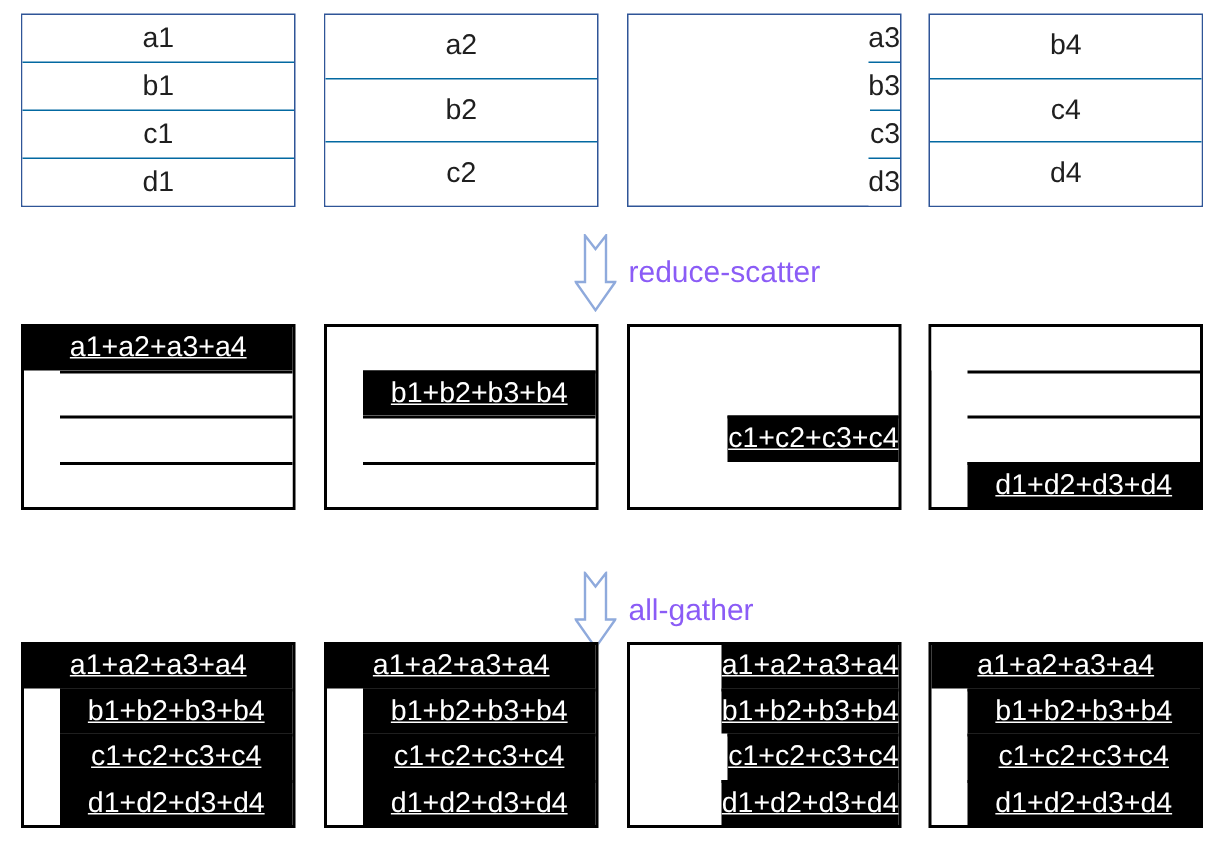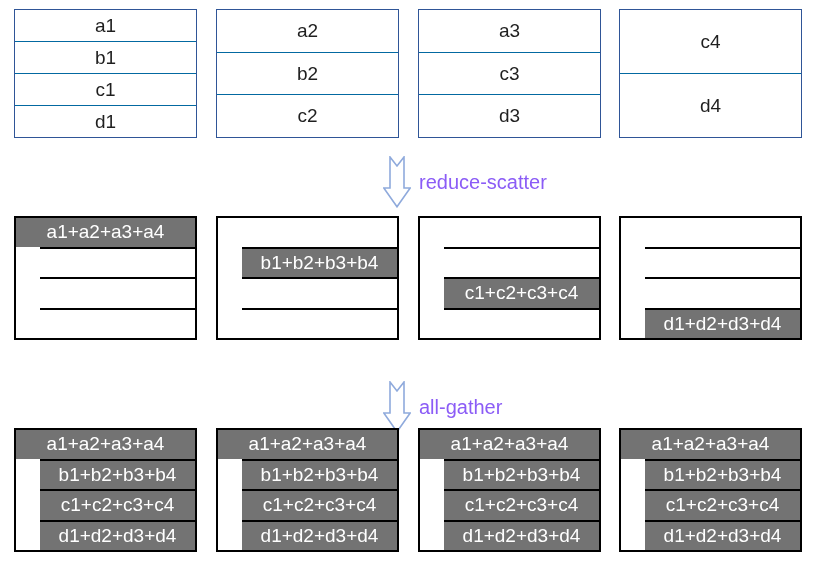--- a/index.html
+++ b/index.html
@@ -7,32 +7,32 @@
     width:817px;height:566px;position:relative;overflow:hidden;
     background:#ffffff;
     font-family:"Liberation Sans", sans-serif;
   }
   .tbl{
     position:absolute;width:183px;display:flex;flex-direction:column;
     box-sizing:border-box;background:#ffffff;
   }
   .col1{left:14px;}
   .col2{left:216px;text-align:right;}
-  .col3{left:418px;}
+  .col3{left:418px;align-items:flex-end;}
   .col4{left:619px;}
   .s1{top:9px;height:129px;border:1.5px solid #2F5597;}
   .s2{top:216px;height:124px;border:2px solid #000000;}
   .s3{top:428px;height:124px;border:2px solid #000000;}
   .cell{
     flex:1;display:flex;align-items:center;justify-content:center;
     font-size:19px;color:#1f1f1f;box-sizing:border-box;background:#ffffff;
   }
   .s1 .cell + .cell{border-top:1px solid #0369a1;}
   .s2 .cell + .cell, .s3 .cell + .cell{border-top:2px solid #000000;margin-left:24px;}
-  .cell.filled{background:#737373;color:#ffffff;}
+  .cell.filled{background:#000000;color:#ffffff;text-decoration:underline;}
   .arrowgrp{
     position:absolute;left:383px;display:flex;align-items:center;gap:8px;
   }
   #arrow-group-1{top:156px;}
   #arrow-group-2{top:381px;}
   .arrow-svg{display:block;}
   .arrow-label{font-size:20px;color:#8b5cf6;white-space:nowrap;}
 </style>
 </head>
 <body>
@@ -43,24 +43,26 @@
   <div class="cell">c1</div>
   <div class="cell">d1</div>
 </div>
 <div class="tbl s1 col2">
   <div class="cell">a2</div>
   <div class="cell">b2</div>
   <div class="cell">c2</div>
 </div>
 <div class="tbl s1 col3">
   <div class="cell">a3</div>
+  <div class="cell">b3</div>
   <div class="cell">c3</div>
   <div class="cell">d3</div>
 </div>
 <div class="tbl s1 col4">
+  <div class="cell">b4</div>
   <div class="cell">c4</div>
   <div class="cell">d4</div>
 </div>
 
 <div class="arrowgrp" id="arrow-group-1">
   <svg class="arrow-svg" width="28" height="52" viewBox="0 0 28 52">
     <polygon points="7,1 14,10 21,1 21,32 27.2,32 14,50.8 0.8,32 7,32" fill="#ffffff" stroke="#8FAADC" stroke-width="1.6" stroke-linejoin="miter"></polygon>
   </svg>
   <span class="arrow-label">reduce-scatter</span>
 </div>

